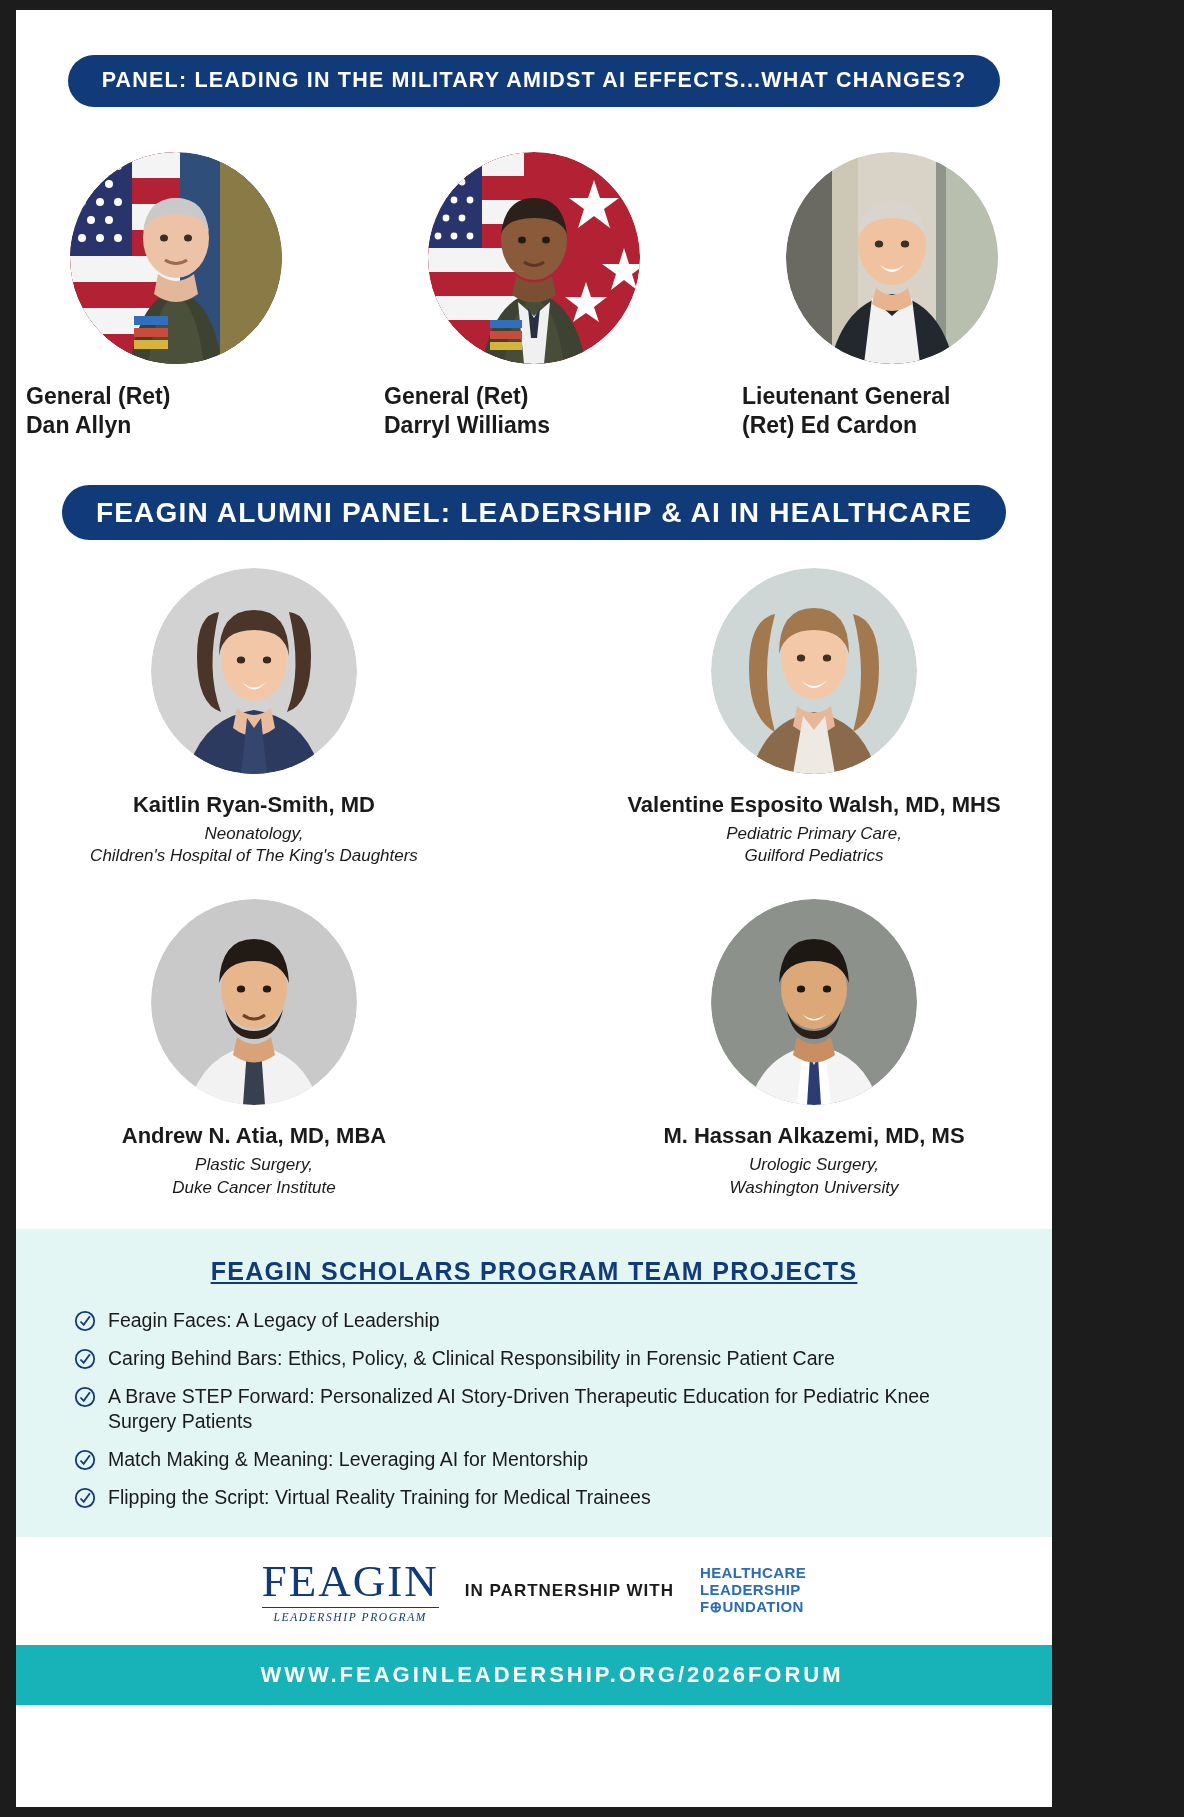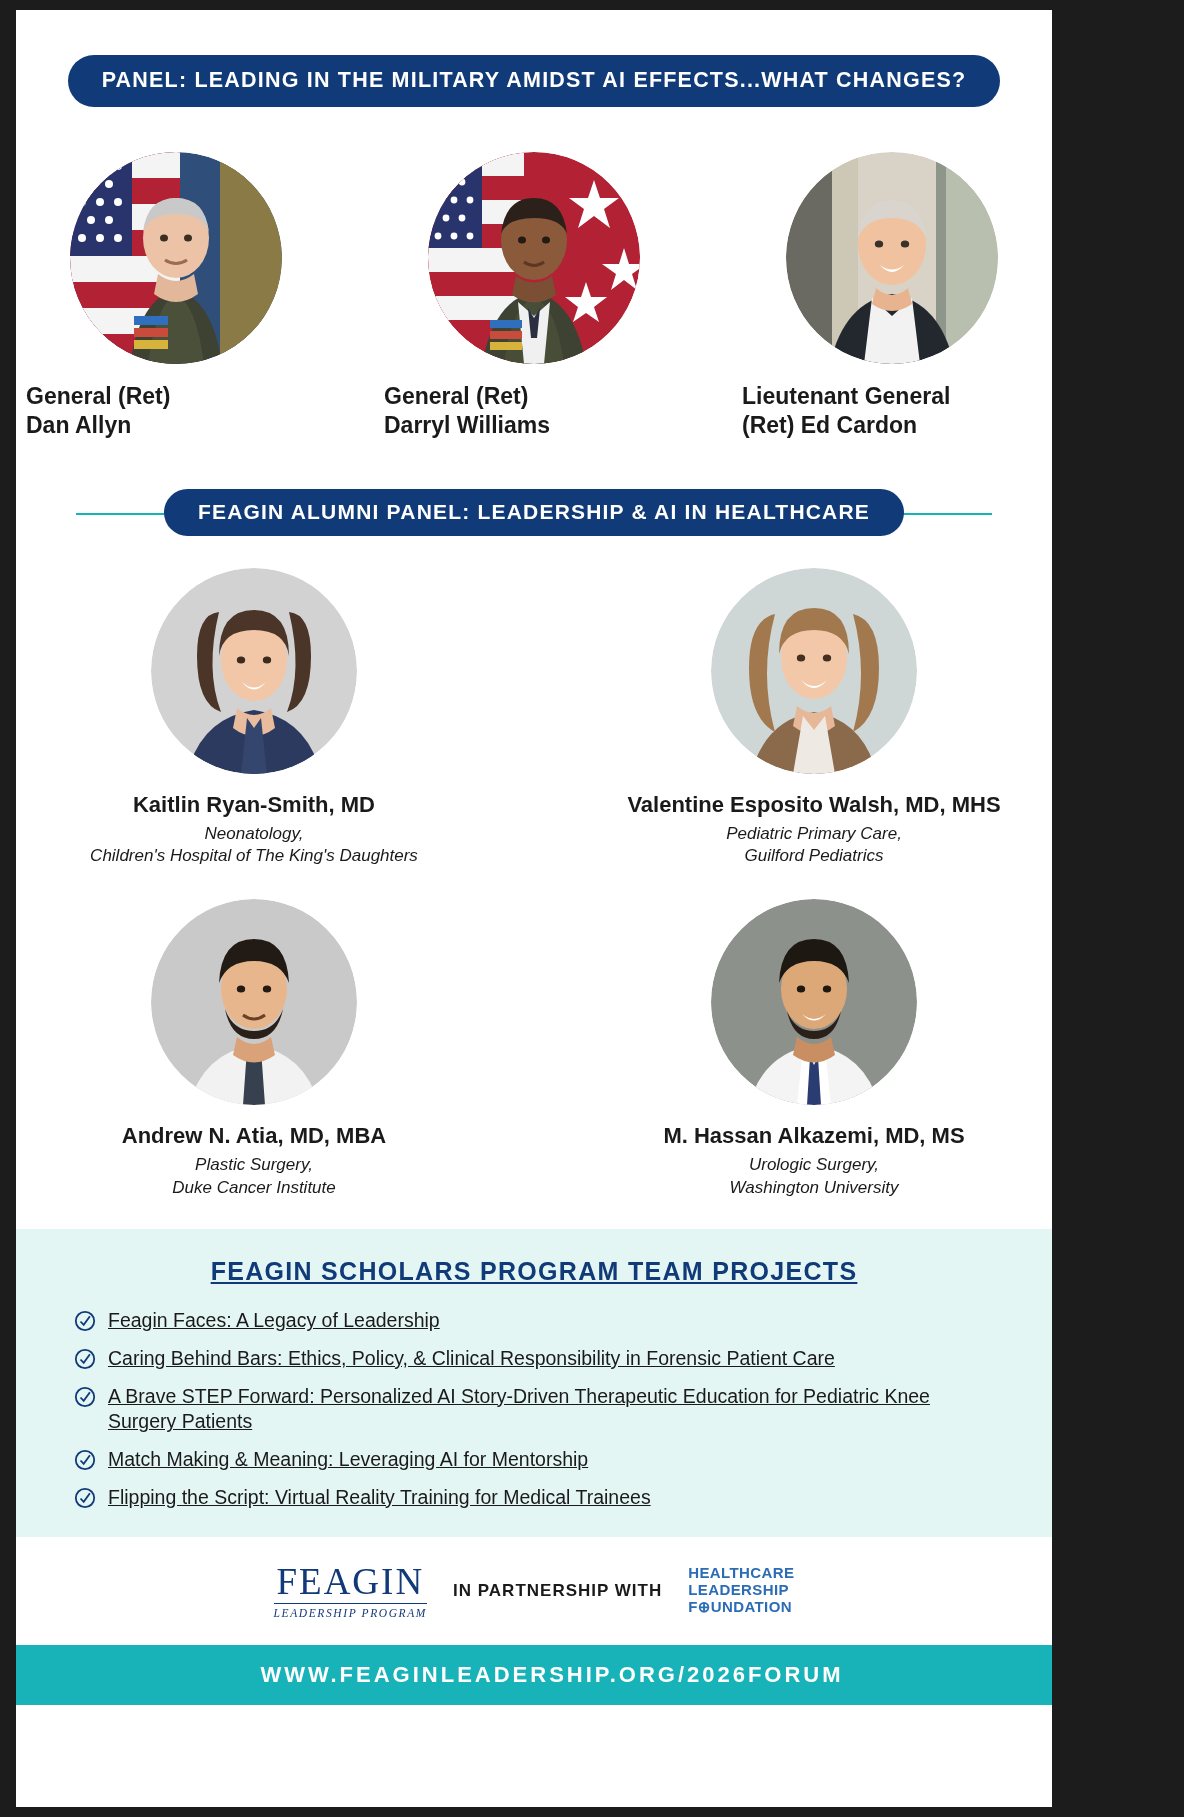--- a/index.html
+++ b/index.html
@@ -44,21 +44,21 @@
     color: #ffffff;
     border-radius: 30px;
     padding: 12px 34px;
     text-align: center;
     font-weight: bold;
     letter-spacing: 1.2px;
     line-height: 1.28;
     z-index: 2;
   }
   .pill.big { font-size: 21.5px; }
-  .pill.single { font-size: 21px; padding: 10px 34px; }
+  .pill.single { font-size: 28px; padding: 10px 34px; }
 
   
   .mil-row {
     display: flex;
     justify-content: center;
     gap: 58px;
     margin-top: 34px;
   }
   .mil-card { width: 300px; text-align: left; }
   .avatar {
@@ -126,36 +126,35 @@
     flex: 0 0 auto;
     width: 22px;
     height: 22px;
     margin-right: 12px;
     margin-top: 2px;
   }
   .proj-text {
     font-size: 19.5px;
     color: #1a1a1a;
     line-height: 1.32;
-    text-decoration: underline;
   }
 
   
   .footer {
     height: 108px;
     display: flex;
     align-items: center;
     justify-content: center;
     gap: 26px;
     background: #ffffff;
   }
   .feagin-logo { text-align: center; color: #103a78; }
   .feagin-logo .f1 {
     font-family: "Liberation Serif", serif;
-    font-size: 37px;
+    font-size: 45px;
     letter-spacing: 2px;
     line-height: 1;
   }
   .feagin-logo .f2 {
     font-family: "Liberation Serif", serif;
     font-size: 11.5px;
     letter-spacing: 1.6px;
     margin-top: 3px;
     border-top: 1px solid #103a78;
     padding-top: 3px;

